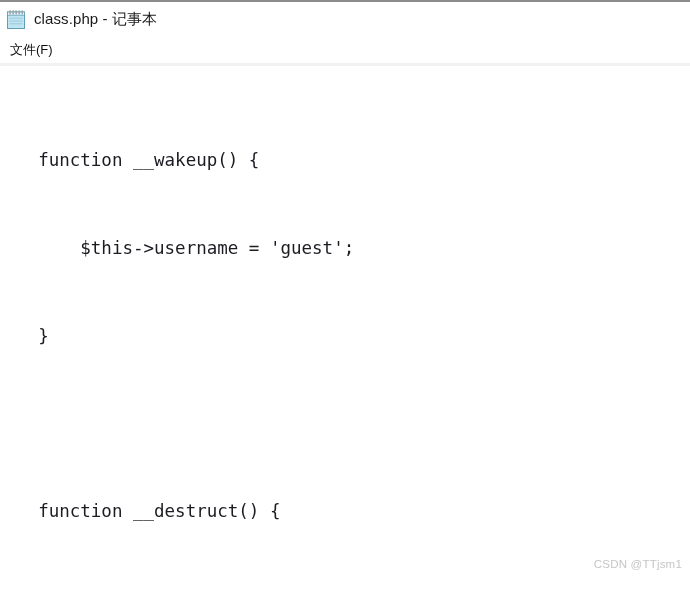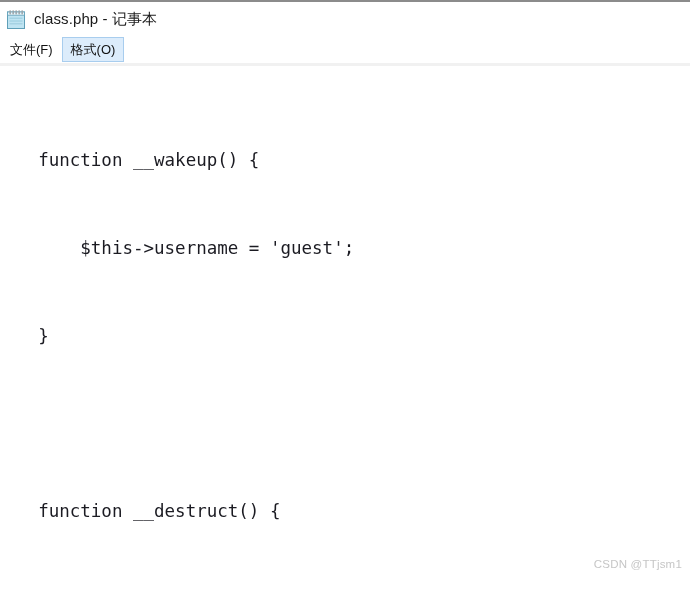--- a/index.html
+++ b/index.html
@@ -137,21 +137,20 @@
         <line x1="3.5" y1="9.2" x2="16.5" y2="9.2" stroke="#8fc4d8" stroke-width="0.8"></line>
         <line x1="3.5" y1="12.0" x2="16.5" y2="12.0" stroke="#8fc4d8" stroke-width="0.8"></line>
         <line x1="3.5" y1="14.8" x2="16.5" y2="14.8" stroke="#8fc4d8" stroke-width="0.8"></line>
       </svg>
     </span>
     <span class="title-text">class.php - 记事本</span>
   </div>
 
   <div class="menubar">
     <div class="menu-item">文件(F)</div>
-    <div class="menu-item active">格式(O)</div>
   </div>
 
   <div class="editor">
     <div class="code">
       <span class="ln">    function __wakeup() {</span>
       <span class="ln">        $this-&gt;username = 'guest';</span>
       <span class="ln">    }</span>
       <span class="ln"></span>
       <span class="ln">    function __destruct() {</span>
       <span class="ln">        if ($this-&gt;password != 100) {</span>

